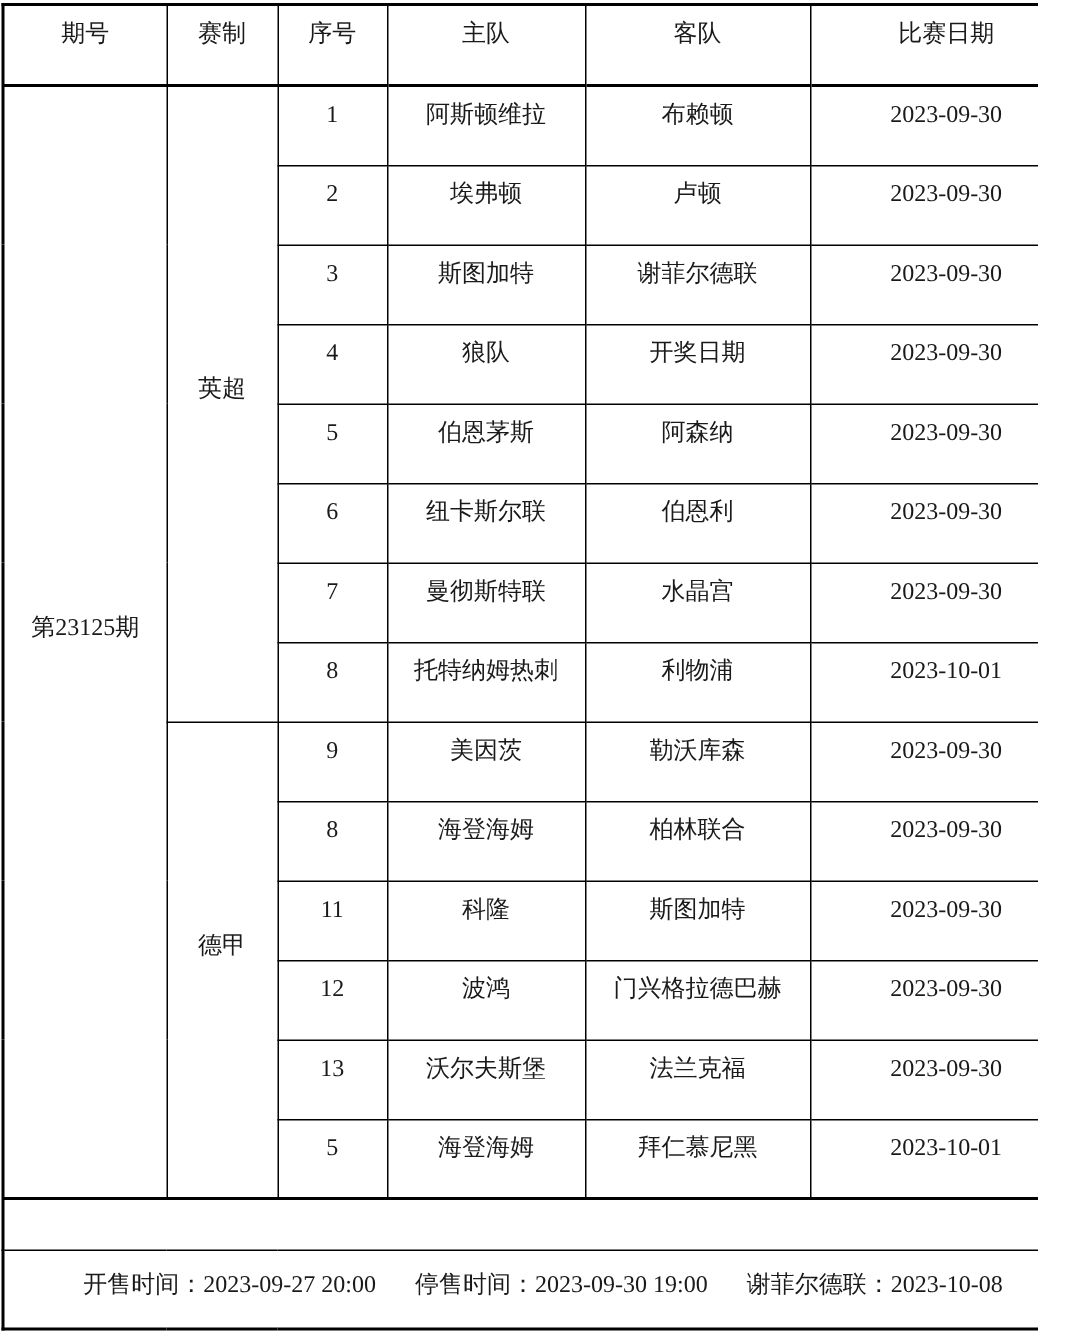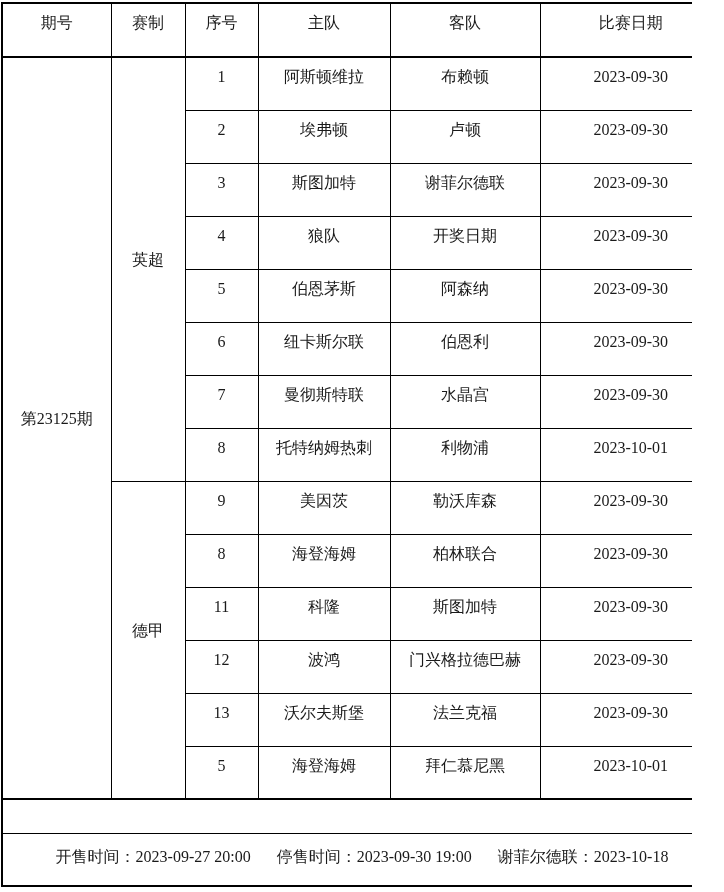--- a/index.html
+++ b/index.html
@@ -160,19 +160,19 @@
       </tbody>
     <tbody>
       <tr class="spacer-row">
         <td colspan="6"></td>
       </tr>
       <tr class="footer-row">
         <td colspan="6">
           <div class="footer-flex">
             <span><span>开售时间：</span><span>2023-09-27 20:00</span></span>
             <span><span>停售时间：</span><span>2023-09-30 19:00</span></span>
-            <span><span>谢菲尔德联：</span><span>2023-10-18</span></span>
+            <span><span>谢菲尔德联：</span><span>2023-10-08</span></span>
           </div>
         </td>
       </tr>
     </tbody>
   </table>
 </div>
 
 </body></html>

